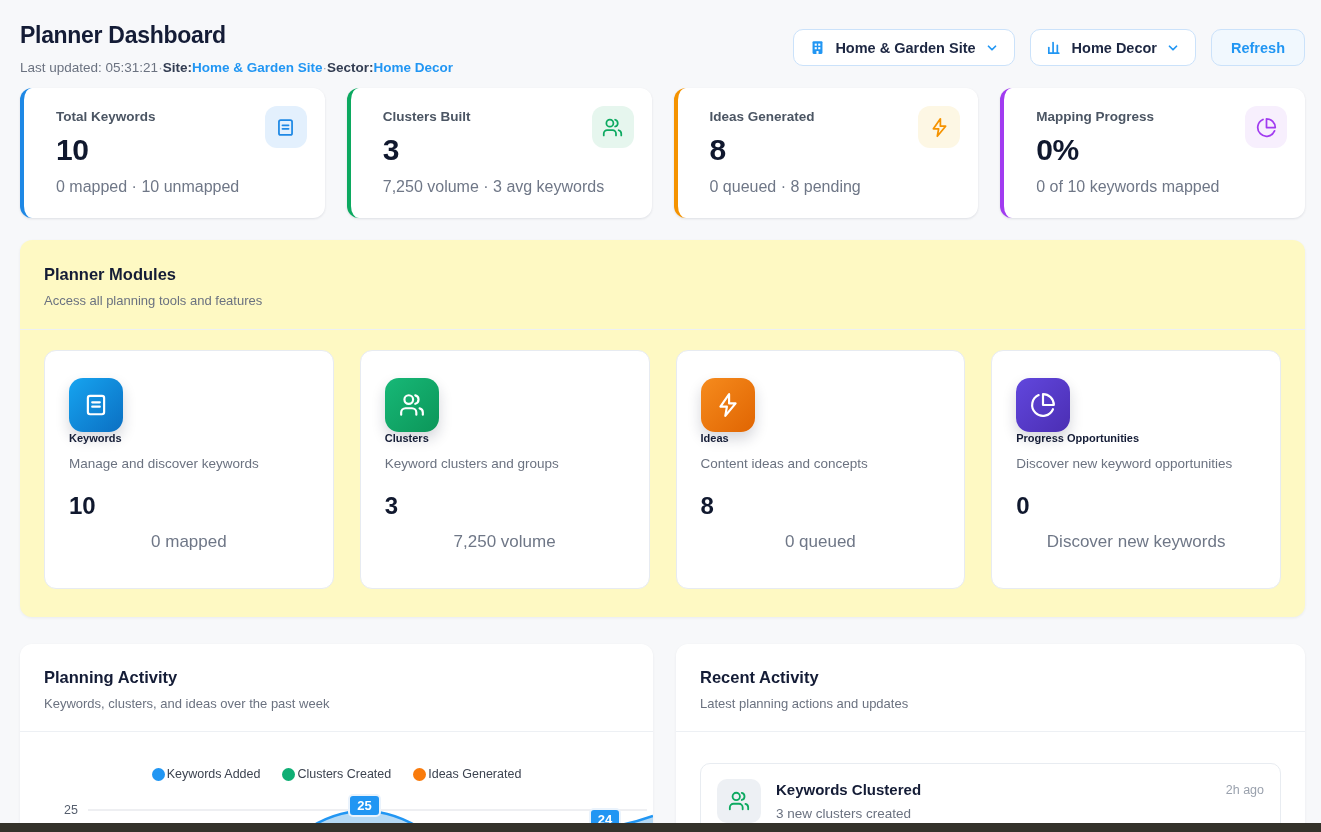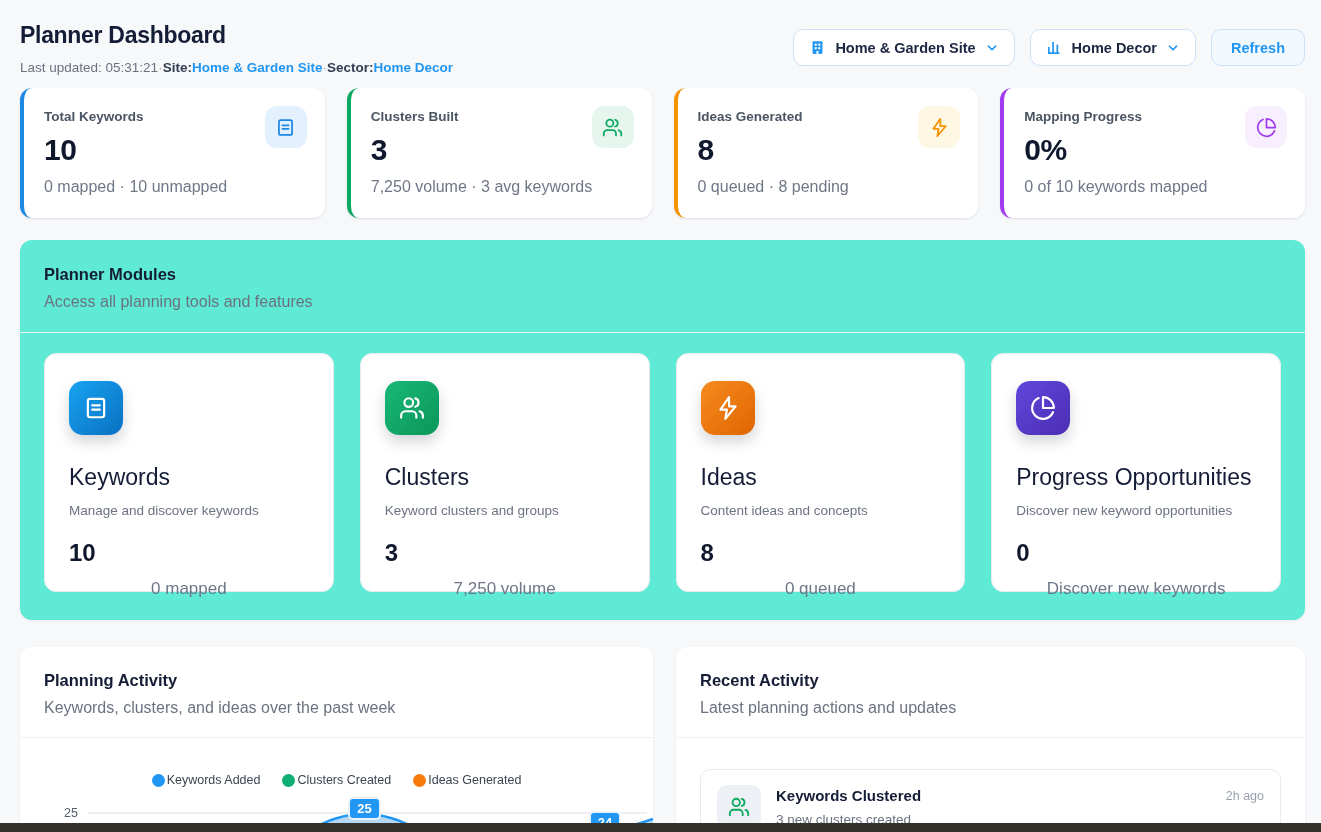--- a/index.html
+++ b/index.html
@@ -16,44 +16,44 @@
   .meta .mlink { color:#2196f3; font-weight:700; cursor:pointer; }
   .toolbar { display:flex; gap:15px; margin-top:9px; }
   .btn { display:flex; align-items:center; gap:9px; background:#fff; border:1.5px solid #cbe2fa;
          border-radius:10px; padding:0 15px; height:37px; font-size:14.5px; font-weight:700;
          color:#1d2742; cursor:pointer; font-family:inherit; }
   .btn svg { flex:0 0 auto; }
   .btn-refresh { background:#f1f8fe; color:#2196f3; padding:0 19px; }
 
   
   .stats { display:grid; grid-template-columns:repeat(4,1fr); gap:22px; padding:13px 16px 0 20px; }
-  .stat-card { position:relative; background:#fff; border-radius:12px; height:130px; padding:21px 20px 0;
+  .stat-card { position:relative; background:#fff; border-radius:12px; height:130px; padding:21px 32px 0;
                border-left:4px solid #ccc; box-shadow:0 1px 3px rgba(20,28,54,.07), 0 1px 2px rgba(20,28,54,.04); }
   .stat-label { font-size:13.5px; font-weight:600; color:#4b5563; }
   .stat-value { font-size:30px; font-weight:800; color:#10182e; margin-top:9px; letter-spacing:-.5px; }
   .stat-detail { font-size:16px; color:#6f7787; margin-top:11px; }
   .stat-icon { position:absolute; top:18px; right:18px; width:42px; height:42px; border-radius:12px;
                display:flex; align-items:center; justify-content:center; }
 
   
-  .panel { margin:22px 16px 0 20px; background:#5eead4; border-radius:12px;
+  .panel { margin:22px 16px 0 20px; background:#fef9c3; border-radius:12px;
            box-shadow:0 1px 3px rgba(20,28,54,.06); }
   .panel-header { padding:25px 24px 21px; border-bottom:1px solid #edf0f4; }
   .panel-title { font-size:16.5px; font-weight:800; color:#141c36; }
-  .panel-sub { font-size:16px; color:#6b7280; margin-top:9px; }
+  .panel-sub { font-size:13px; color:#6b7280; margin-top:9px; }
   .modules { display:grid; grid-template-columns:repeat(4,1fr); gap:26px; padding:20px 24px 28px; }
   .module-card { border:1px solid #e7ebf1; border-radius:12px; padding:27px 24px 0; height:239px;
                  background:#fff; cursor:pointer; }
   .module-tile { width:54px; height:54px; border-radius:14px; display:flex; align-items:center;
                  justify-content:center; box-shadow:0 7px 14px rgba(20,28,54,.18); }
   .tile-blue   { background:linear-gradient(135deg,#16a4f0,#0b6fc2); }
   .tile-green  { background:linear-gradient(135deg,#17b877,#0c9659); }
   .tile-orange { background:linear-gradient(135deg,#f68b1d,#e06502); }
   .tile-indigo { background:linear-gradient(135deg,#6147dd,#4b2eb3); }
-  .module-title { font-size:23px; font-weight:400; color:#141c36; margin-top:29px; }
+  .module-title { font-size:11px; font-weight:700; color:#141c36; }
   .module-desc { font-size:13.5px; color:#6b7280; margin-top:12px; }
   .module-value { font-size:24px; font-weight:800; color:#10182e; margin-top:21px; }
   .module-detail { font-size:17px; color:#6f7787; margin-top:12px;text-align:center; }
 
   
   .bottom { display:grid; grid-template-columns:633px 629px; gap:23px; margin:27px 16px 0 20px; }
   .bcard { position:relative; background:#fff; border-radius:12px; height:300px;
            box-shadow:0 1px 3px rgba(20,28,54,.06); }
   .bcard-header { padding:24px 24px 20px; border-bottom:1px solid #edf0f4; }
   .chart-legend { display:flex; justify-content:center; align-items:center; gap:22px; margin-top:35px;

